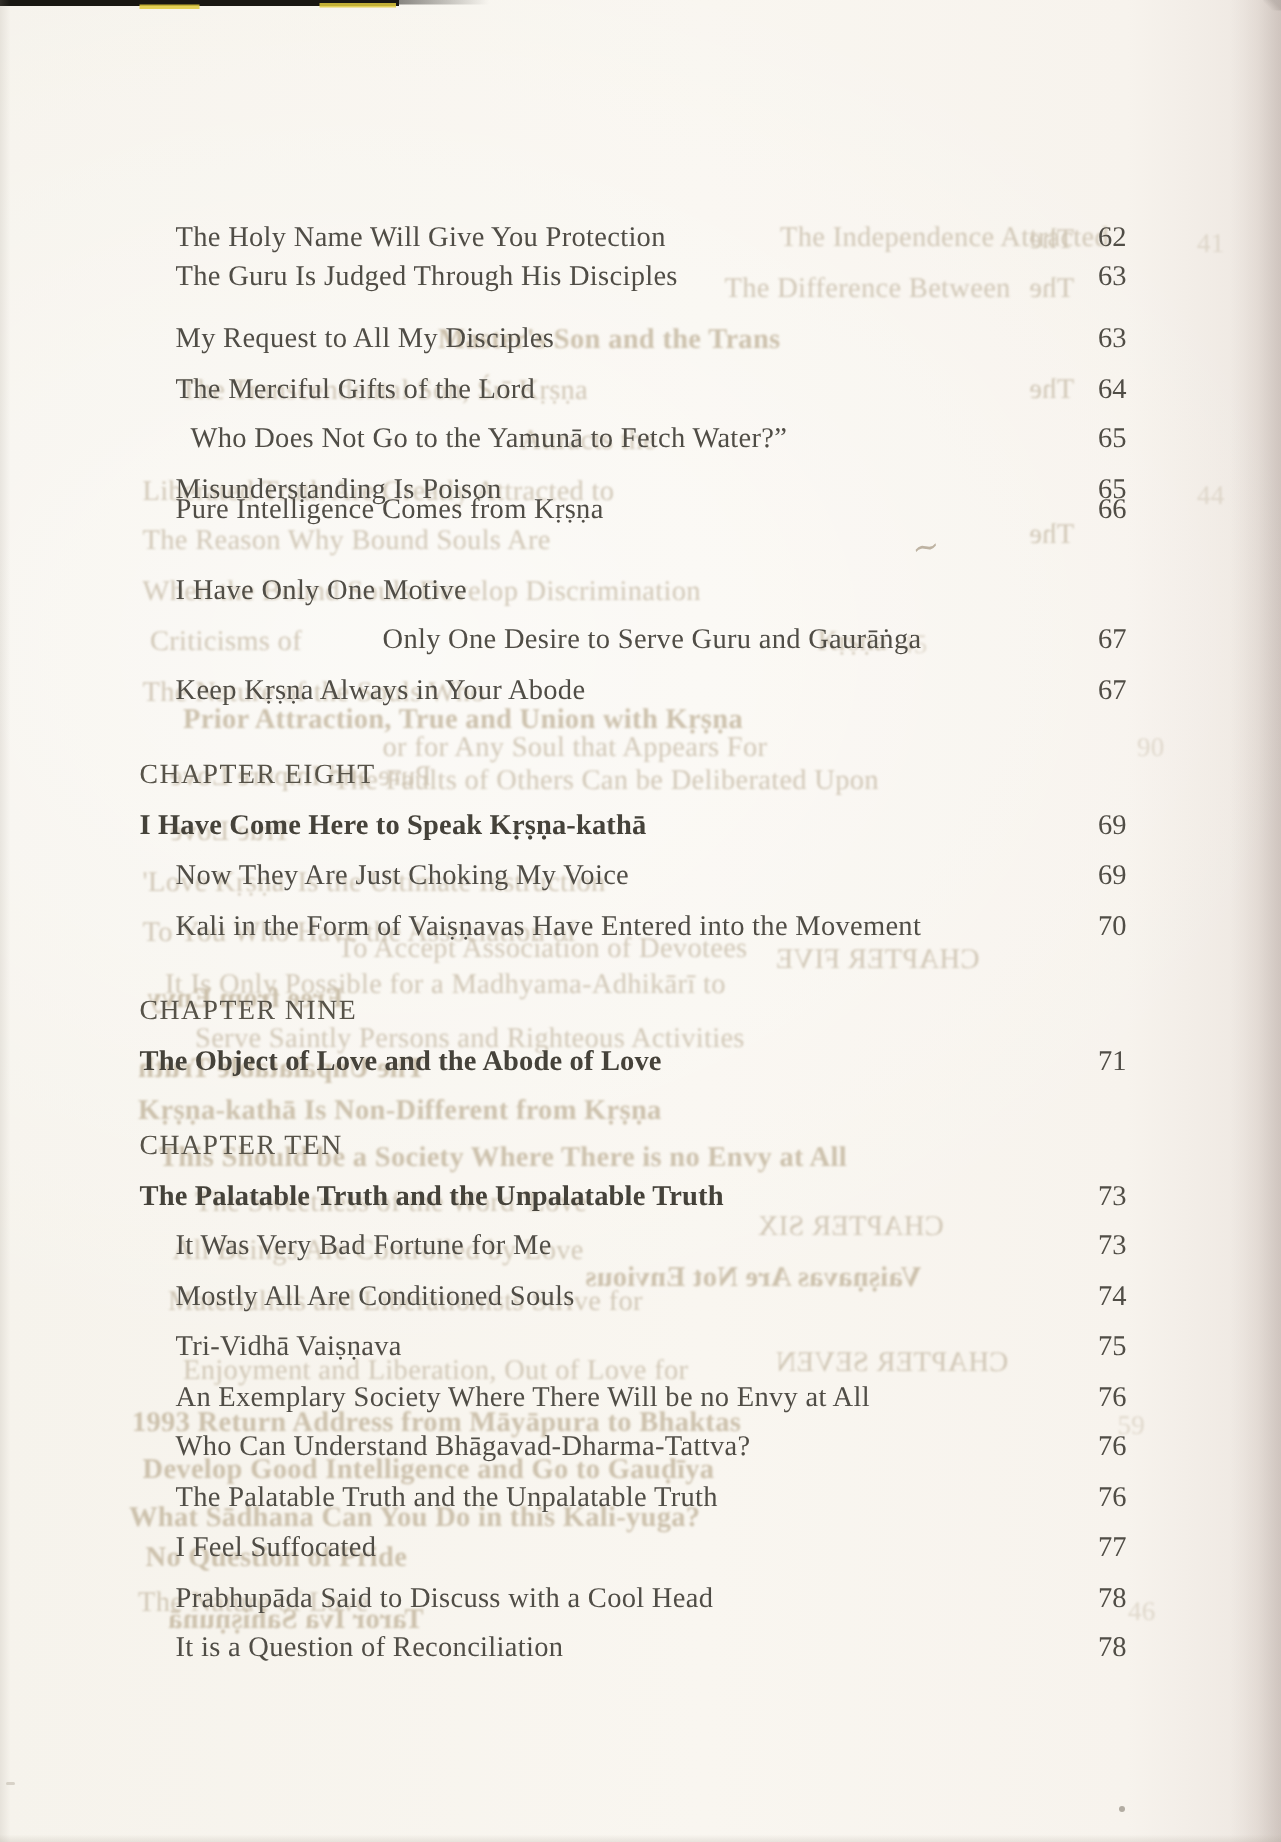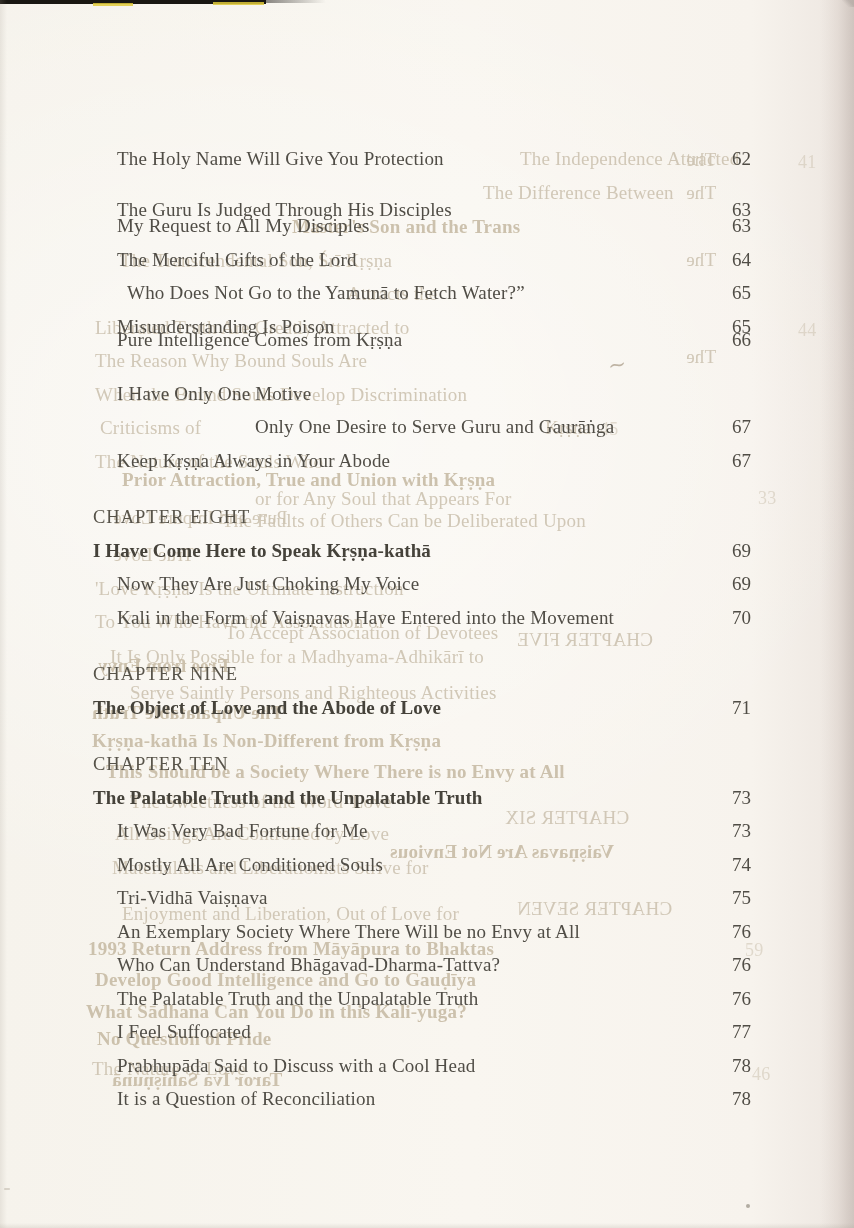--- a/index.html
+++ b/index.html
@@ -106,30 +106,30 @@
       <span class="ghost bold" style="left: 97px; top: 1027px;">No Question of Pride</span>
       <span class="ghost" style="left: 92px; top: 1057px;">The Nature of Love</span>
       <span class="ghost bold flip" style="left: 112px; top: 1068px;">Taror Iva Sahiṣṇunā</span>
       <span class="ghost flip" style="left: 686px; top: 148px;">The</span>
       <span class="ghost flip" style="left: 686px; top: 181px;">The</span>
       <span class="ghost flip" style="left: 686px; top: 248px;">The</span>
       <span class="ghost flip" style="left: 686px; top: 345px;">The</span>
       <span class="ghost num" style="left: 798px; top: 150px;">41</span>
       <span class="ghost num" style="left: 798px; top: 318px;">44</span>
       <span class="ghost num" style="left: 600px; top: 417px;">45</span>
-      <span class="ghost num" style="left: 758px; top: 486px;">33</span>
+      <span class="ghost num" style="left: 758px; top: 486px;">90</span>
       <span class="ghost num" style="left: 745px; top: 938px;">59</span>
       <span class="ghost num" style="left: 752px; top: 1062px;">46</span>
     </div>
   <div id="toc-layer">
       <div class="toc-line entry" style="top: 147px;">
         <span class="toc-text" style="left: 117px;">The Holy Name Will Give You Protection</span>
         <span class="toc-page">62</span>
       </div>
-      <div class="toc-line entry" style="top: 198px; text-align: right;">
+      <div class="toc-line entry" style="top: 173px; text-align: right;">
         <span class="toc-text" style="left: 117px;">The Guru Is Judged Through His Disciples</span>
         <span class="toc-page">63</span>
       </div>
       <div class="toc-line entry" style="top: 214px;">
         <span class="toc-text" style="left: 117px;">My Request to All My Disciples</span>
         <span class="toc-page">63</span>
       </div>
       <div class="toc-line entry" style="top: 247.5px;">
         <span class="toc-text" style="left: 117px;">The Merciful Gifts of the Lord</span>
         <span class="toc-page">64</span>

